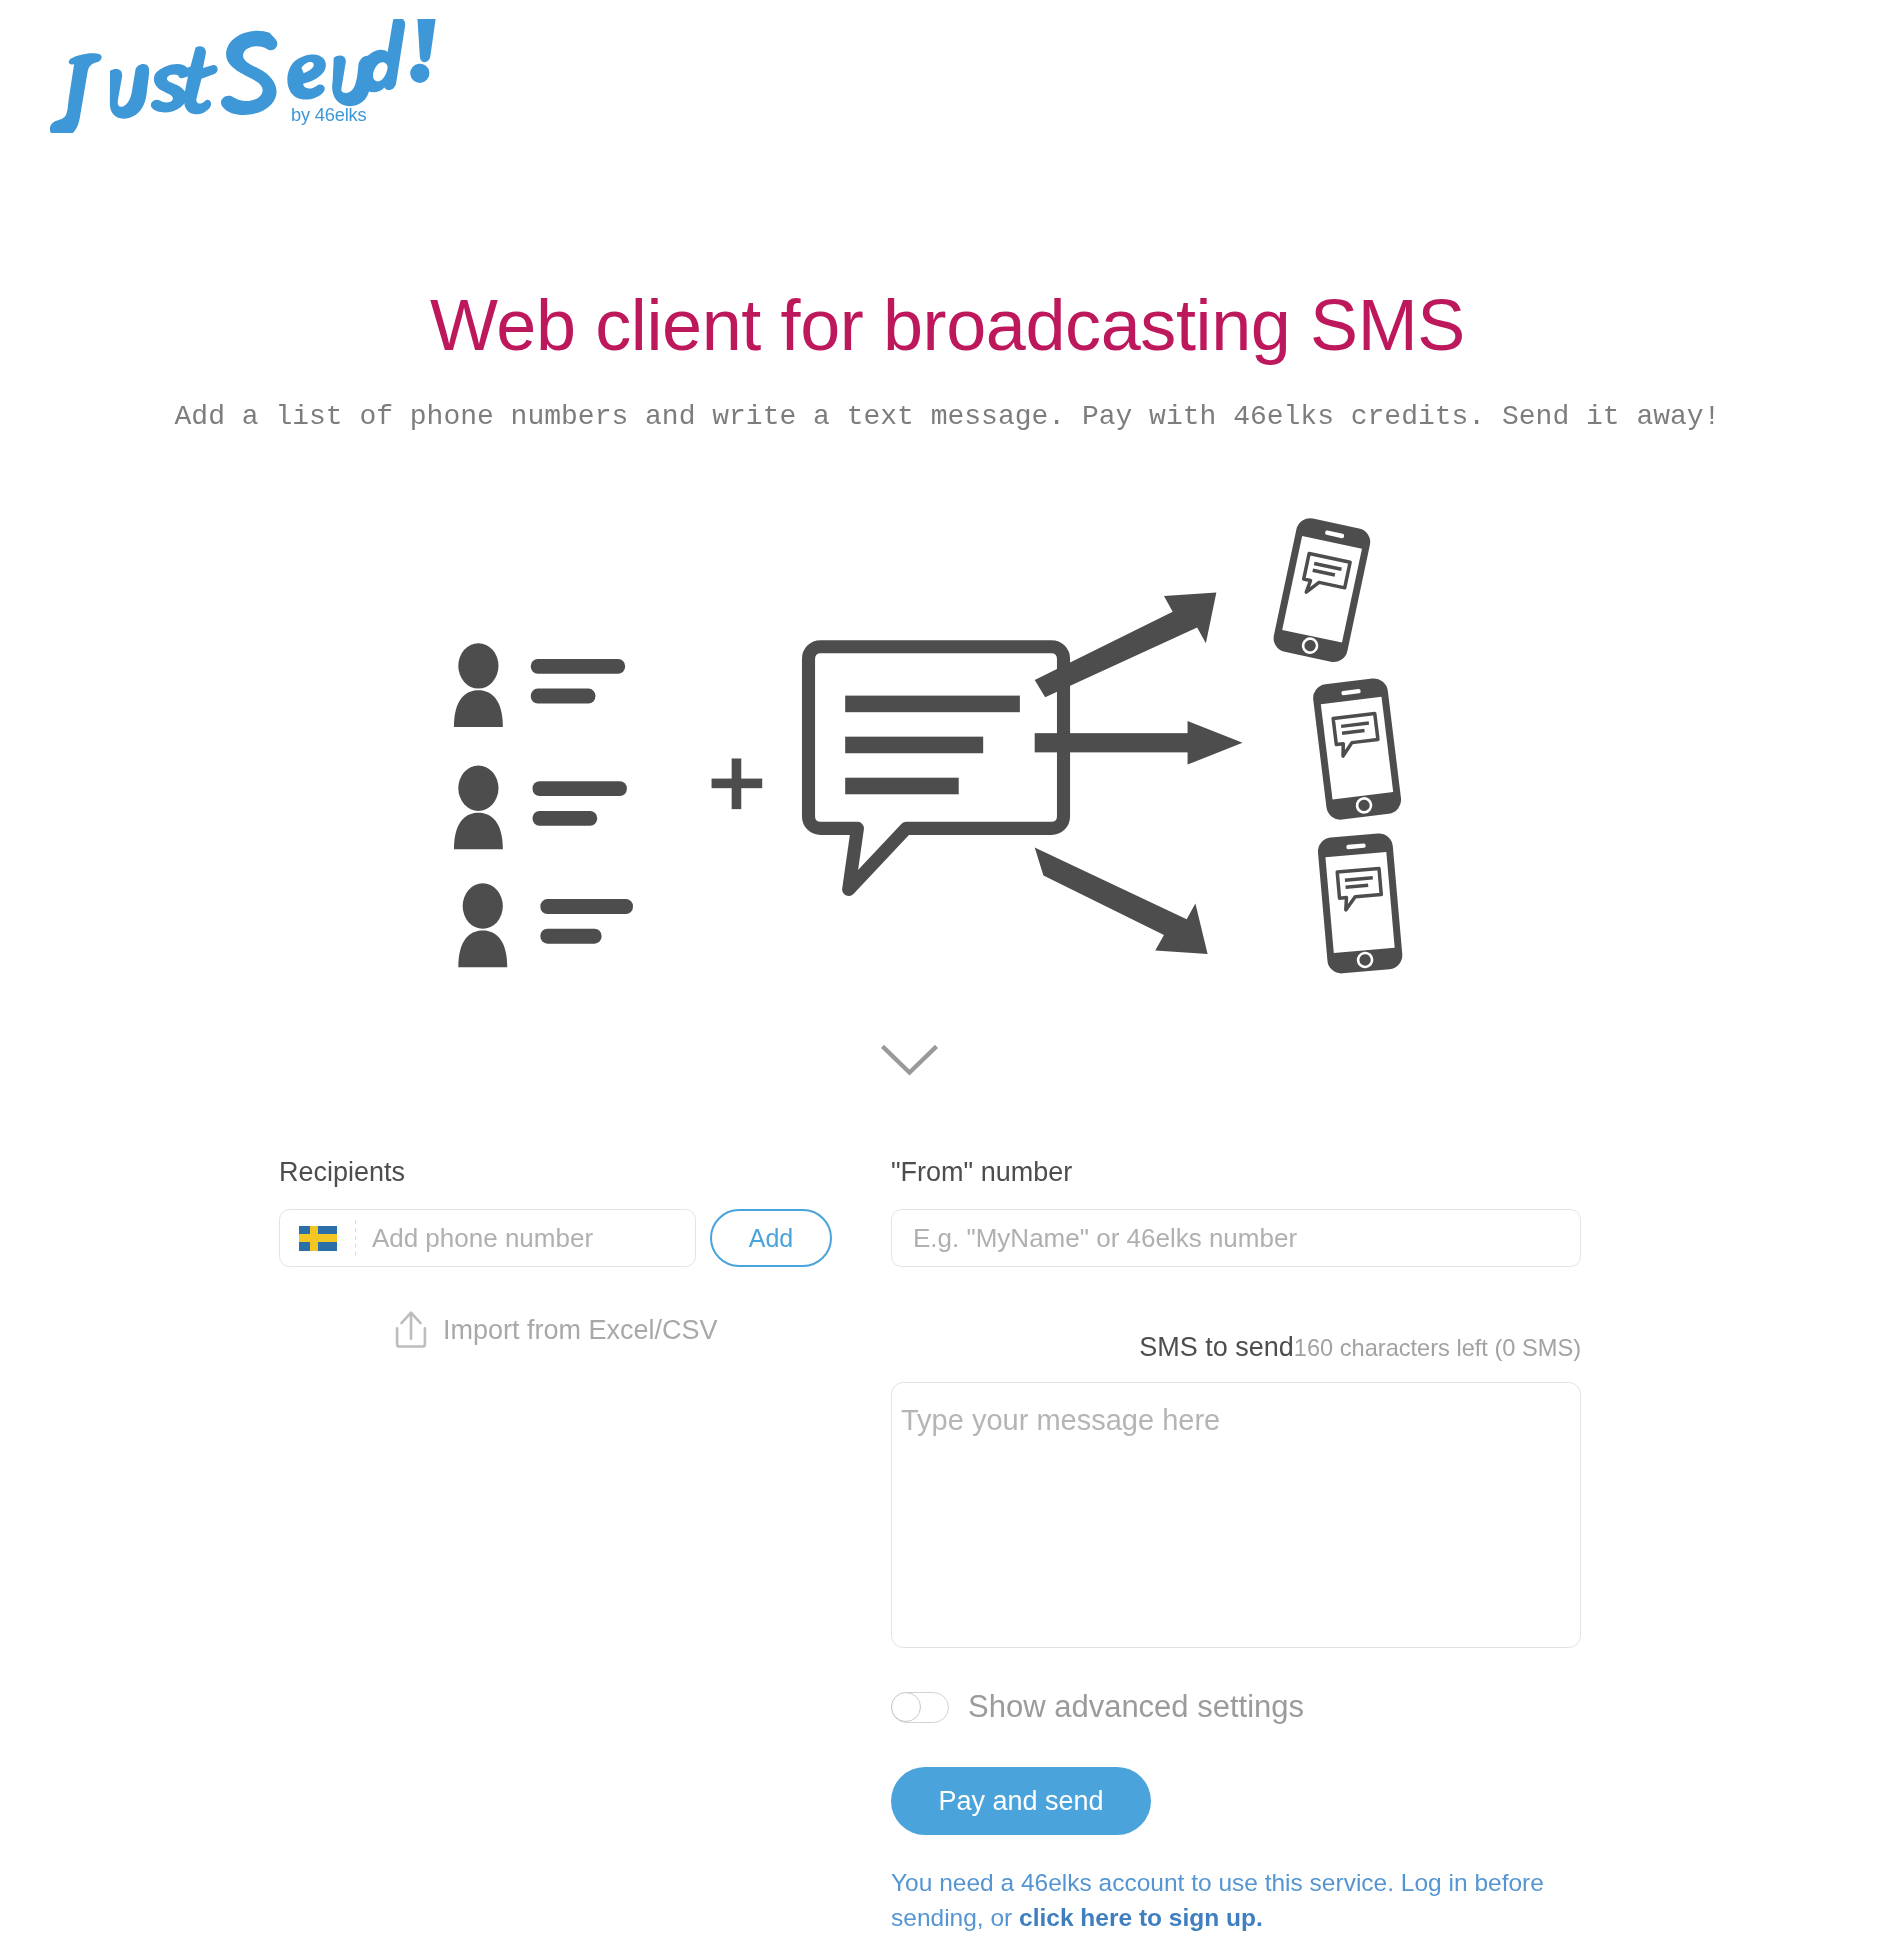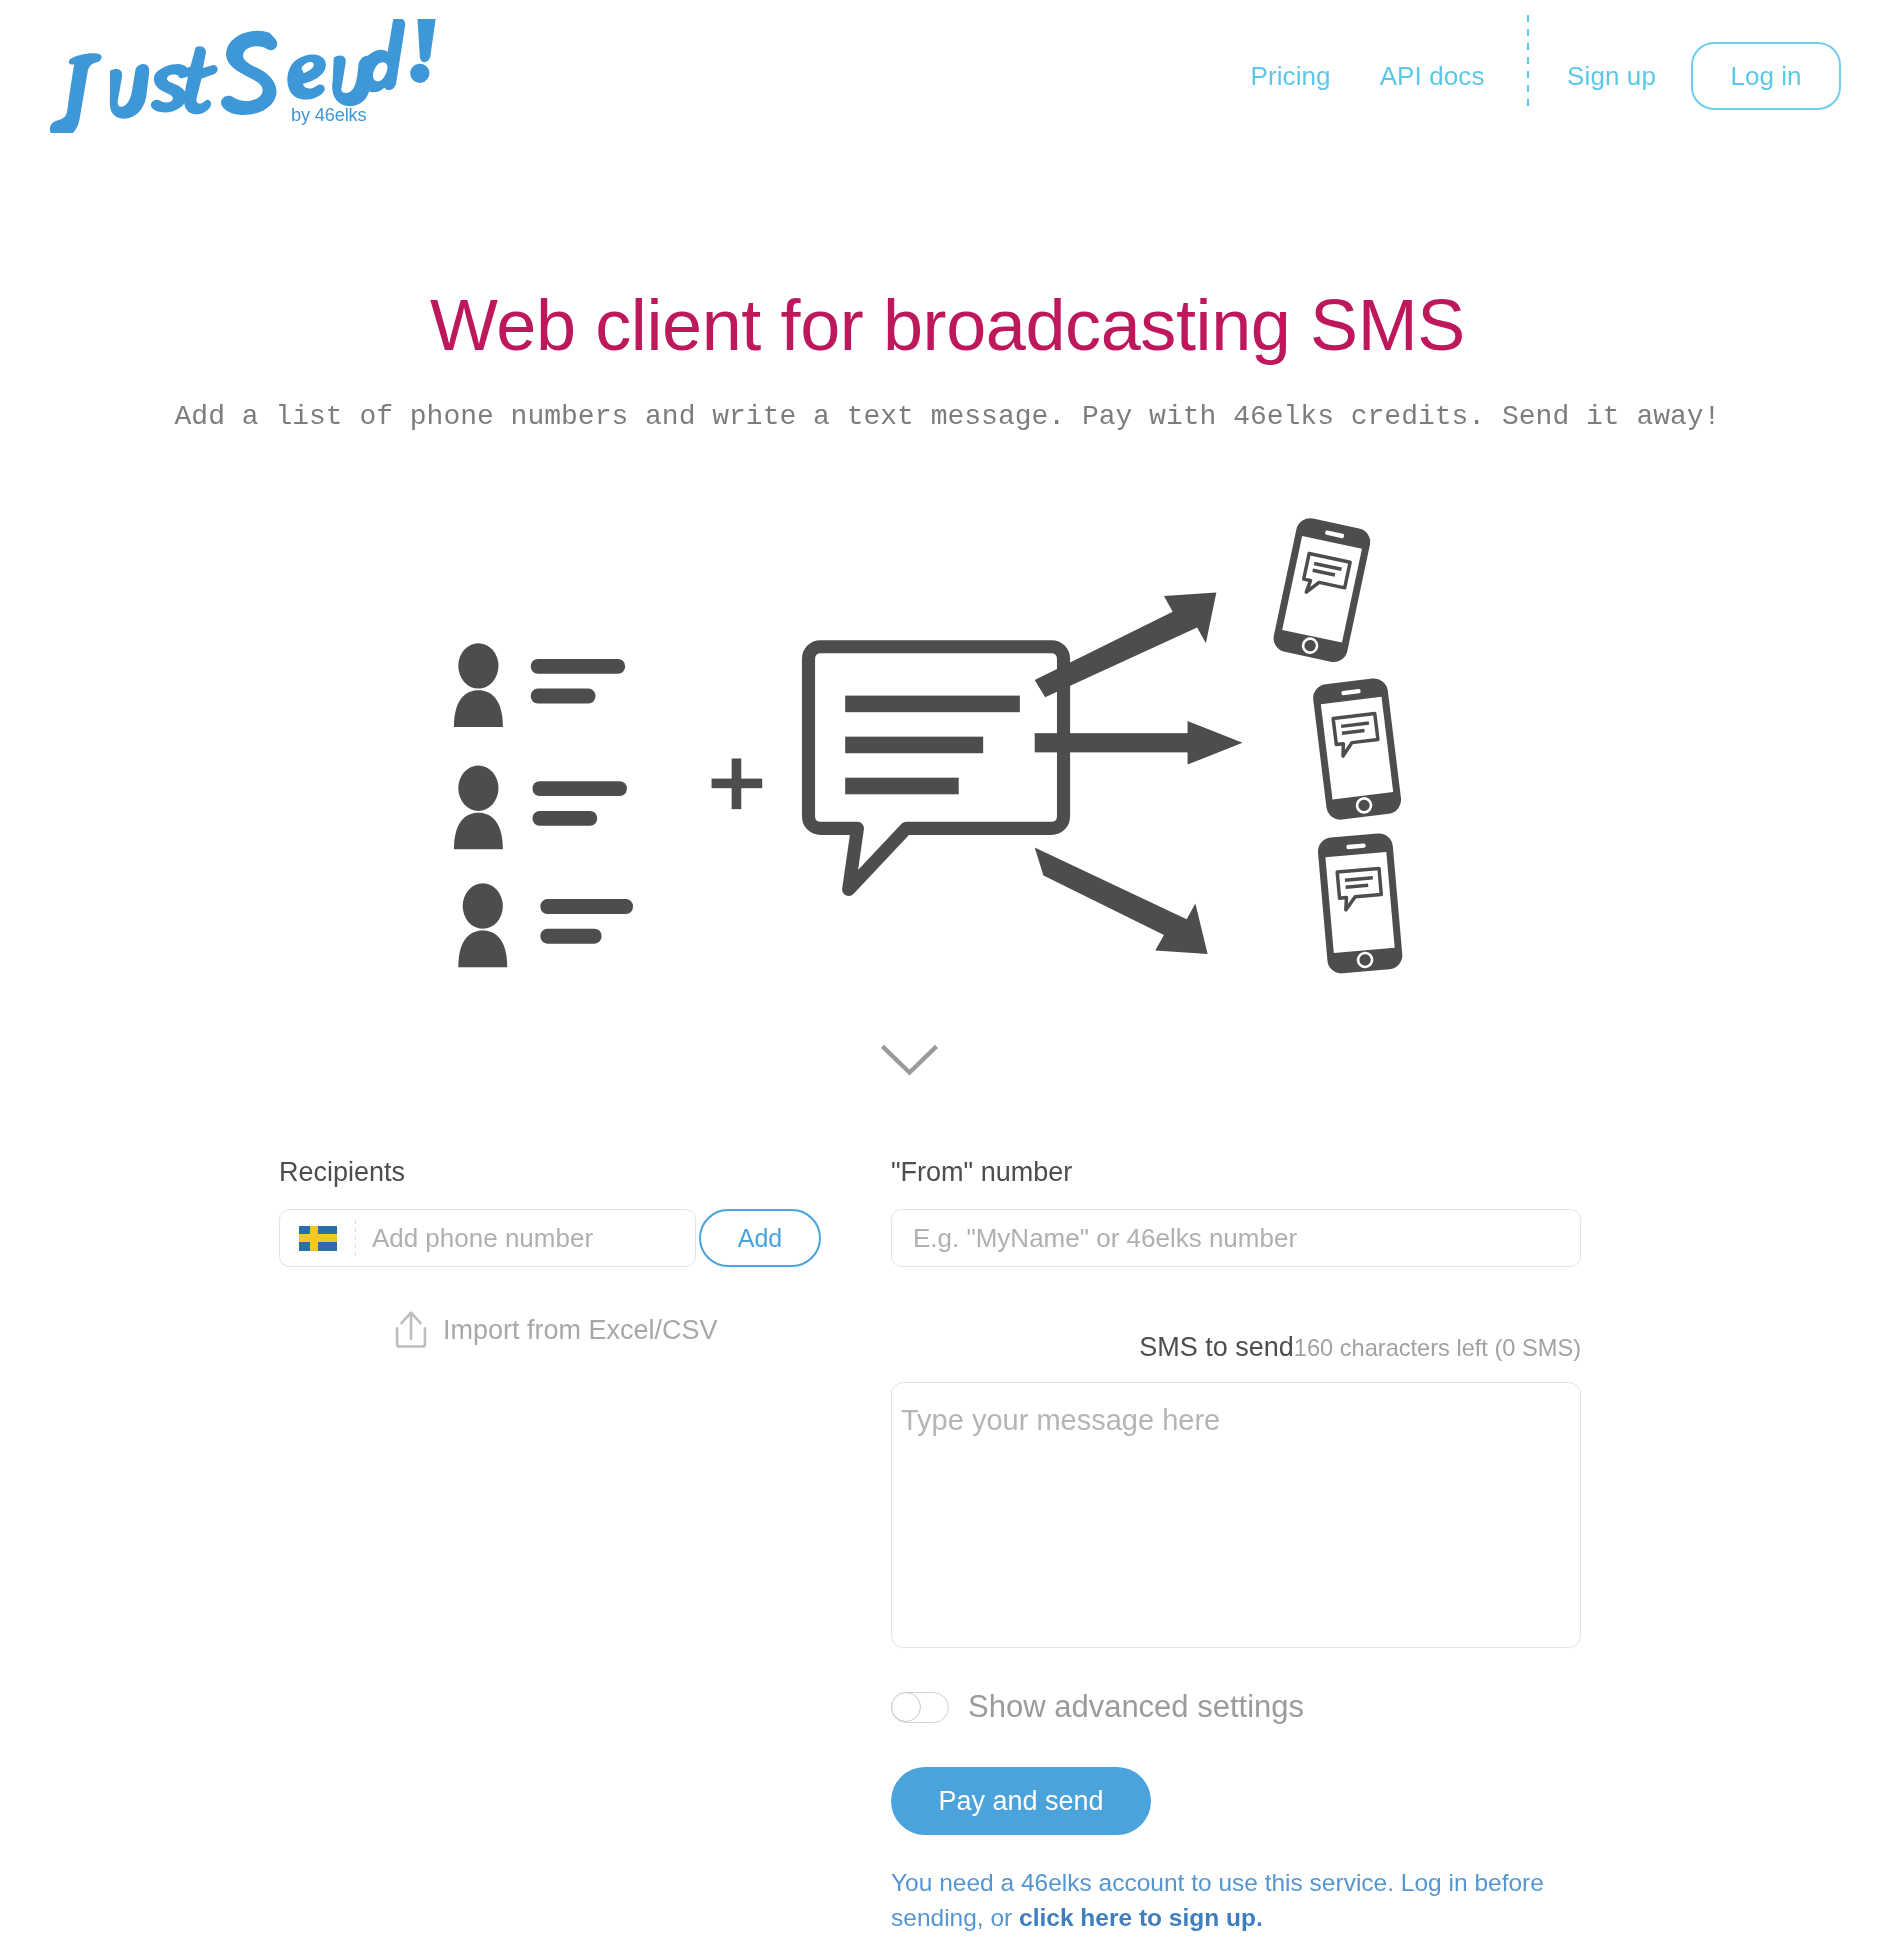--- a/index.html
+++ b/index.html
@@ -150,21 +150,21 @@
     font-size: 27px;
     font-weight: 400;
     color: #4d4d4d;
     margin-bottom: 21px;
     display: block;
   }
 
   .recip-row {
     display: flex;
     align-items: center;
-    gap: 3px;
+    gap: 14px;
   }
 
   .phone-input-box {
     display: flex;
     align-items: center;
     width: 417px;
     height: 58px;
     border: 1.7px solid #e3e3e3;
     border-radius: 10.5px;
     background: #fff;
@@ -373,27 +373,20 @@
 
           <path d="M438 14 C446 10 456 14 454 24 L442 72 C440 80 430 80 430 72 L432 24 C432 18 434 16 438 14 Z"></path>
           <ellipse cx="428" cy="90" rx="11" ry="11"></ellipse>
         </g>
       </svg>
       <div style="position:absolute; left:246px; top:84px; font-size:20px; font-weight:bold; color:#3E97D6; letter-spacing:-0.2px;">
         <span style="font-weight:400; font-size:18.3px;">by 46elks</span>
       </div>
     </div>
 
-    <div class="nav">
-      <a class="nav-link pricing">Pricing</a>
-      <a class="nav-link apidocs">API docs</a>
-      <div class="nav-divider"></div>
-      <a class="nav-link signup">Sign up</a>
-      <button class="login-btn">Log in</button>
-    </div>
   </div>
 
   <div class="hero">
     <h1 class="hero-title">Web client for broadcasting SMS</h1>
     <p class="hero-sub">Add a list of phone numbers and write a text message. Pay with 46elks credits. Send it away!</p>
   </div>
 
   <div class="illustration">
     <svg width="1048" height="507" viewBox="0 0 1200 580">
       <g fill="#4d4d4d">

